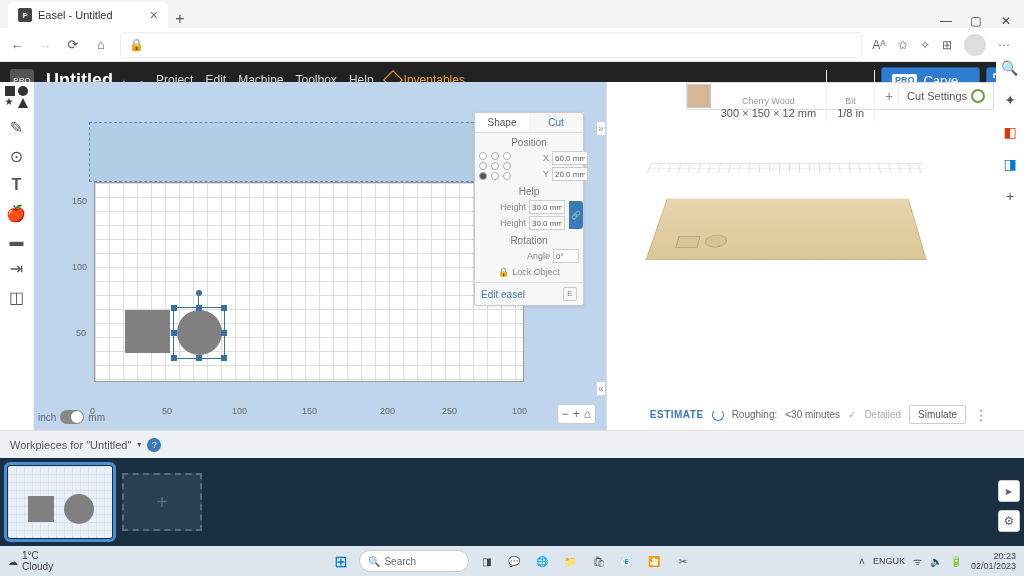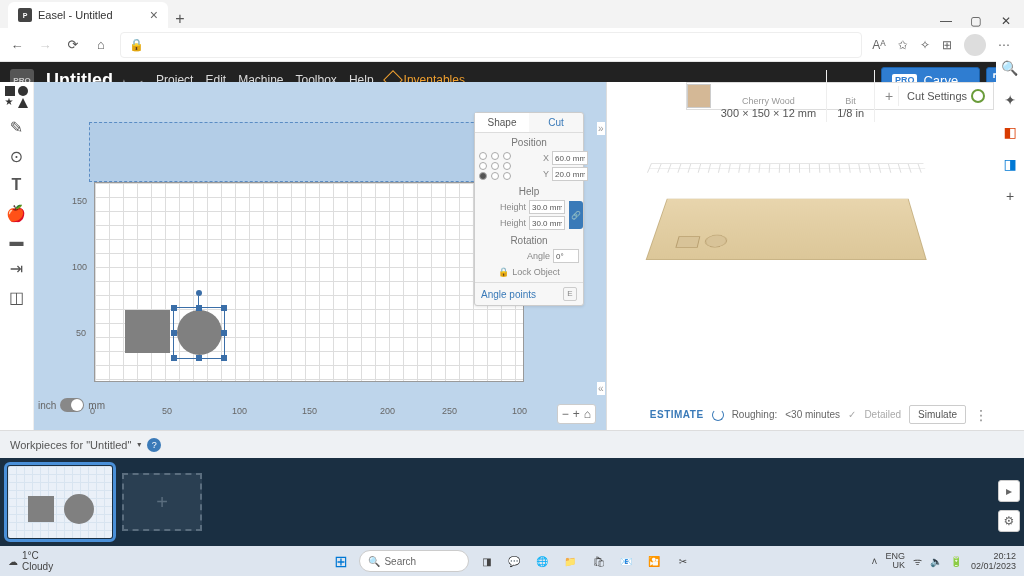--- a/index.html
+++ b/index.html
@@ -65,21 +65,21 @@
 .sel-area{position:absolute;left:-5px;top:-60px;width:440px;height:60px;border:1px dashed #5a8cc4;background:rgba(120,160,210,0.15);}
 
 .shape-sq{position:absolute;left:30px;bottom:28px;width:45px;height:43px;background:#808080;}
 .shape-circ{position:absolute;left:82px;bottom:26px;width:45px;height:45px;background:#808080;border-radius:50%;}
 .sel-box{position:absolute;left:78px;bottom:22px;width:52px;height:52px;border:1px solid #3a6ea8;}
 .sel-handle{position:absolute;width:6px;height:6px;background:#3a6ea8;}
 .sel-rot{position:absolute;left:50%;top:-18px;width:6px;height:6px;background:#3a6ea8;border-radius:50%;transform:translateX(-50%);}
 .sel-rot:before{content:"";position:absolute;left:2px;top:6px;width:1px;height:12px;background:#3a6ea8;}
 
 .zoom-ctrl{position:absolute;right:10px;bottom:6px;display:flex;gap:4px;background:#fff;border:1px solid #ccc;border-radius:3px;padding:2px 4px;font-size:12px;color:#666;}
-.unit-toggle{position:absolute;left:4px;bottom:18px;font-size:10px;color:#666;display:flex;align-items:center;gap:4px;}
+.unit-toggle{position:absolute;left:4px;bottom:6px;font-size:10px;color:#666;display:flex;align-items:center;gap:4px;}
 .toggle-sw{width:24px;height:14px;background:#888;border-radius:7px;position:relative;}
 .toggle-sw:after{content:"";position:absolute;right:1px;top:1px;width:12px;height:12px;background:#fff;border-radius:50%;}
 
 
 .inspector{position:absolute;right:22px;top:30px;width:110px;background:#f7f7f7;border:1px solid #ccc;border-radius:3px;font-size:9px;color:#777;box-shadow:0 1px 3px rgba(0,0,0,0.1);z-index:100;}
 .insp-tabs{display:flex;border-bottom:1px solid #ddd;height:20px;}
 .insp-tab{flex:1;text-align:center;line-height:20px;font-size:10px;}
 .insp-tab.active{background:#fff;color:#555;}
 .insp-tab.inactive{color:#3a7ab8;}
 .insp-section{padding:4px 6px 2px;text-align:center;color:#777;font-size:10px;}
@@ -329,21 +329,21 @@
       <div class="insp-section">Rotation</div>
       <div class="insp-row">
           <label>Angle</label>
           <input class="insp-input" style="width: 26px;" value="0°">
         </div>
       <div class="lock-row">
           <span>🔒</span>
           <span>Lock Object</span>
         </div>
       <div class="edit-pts">
-        <a>Angle points</a>
+        <a>Edit easel</a>
         <span class="e-badge">E</span>
       </div>
     </div>
   </div>
 
   <div class="preview-panel">
     <div class="collapse-l">»</div>
     <div class="collapse-r">«</div>
     <div class="preview-3d">
       <div class="board-grid"></div>
@@ -398,25 +398,25 @@
     <div class="tb-icon">💬</div>
     <div class="tb-icon">🌐</div>
     <div class="tb-icon">📁</div>
     <div class="tb-icon">🛍</div>
     <div class="tb-icon">📧</div>
     <div class="tb-icon">🎦</div>
     <div class="tb-icon">✂</div>
   </div>
   <div class="tb-right">
     <span>˄</span>
-    <div style="display:flex;flex-direction:column;align-items:flex-end;line-height:1;font-size:9px;">
+    <div style="display:flex;align-items:center;line-height:1;font-size:9px;">
       <span>ENG</span>
       <span>UK</span>
     </div>
     <span>ᯤ</span>
     <span>🔈</span>
     <span>🔋</span>
     <div class="tb-time">
-      <span>20:12</span>
+      <span>20:23</span>
       <span>02/01/2023</span>
     </div>
   </div>
 </div>
 
 </body></html>

